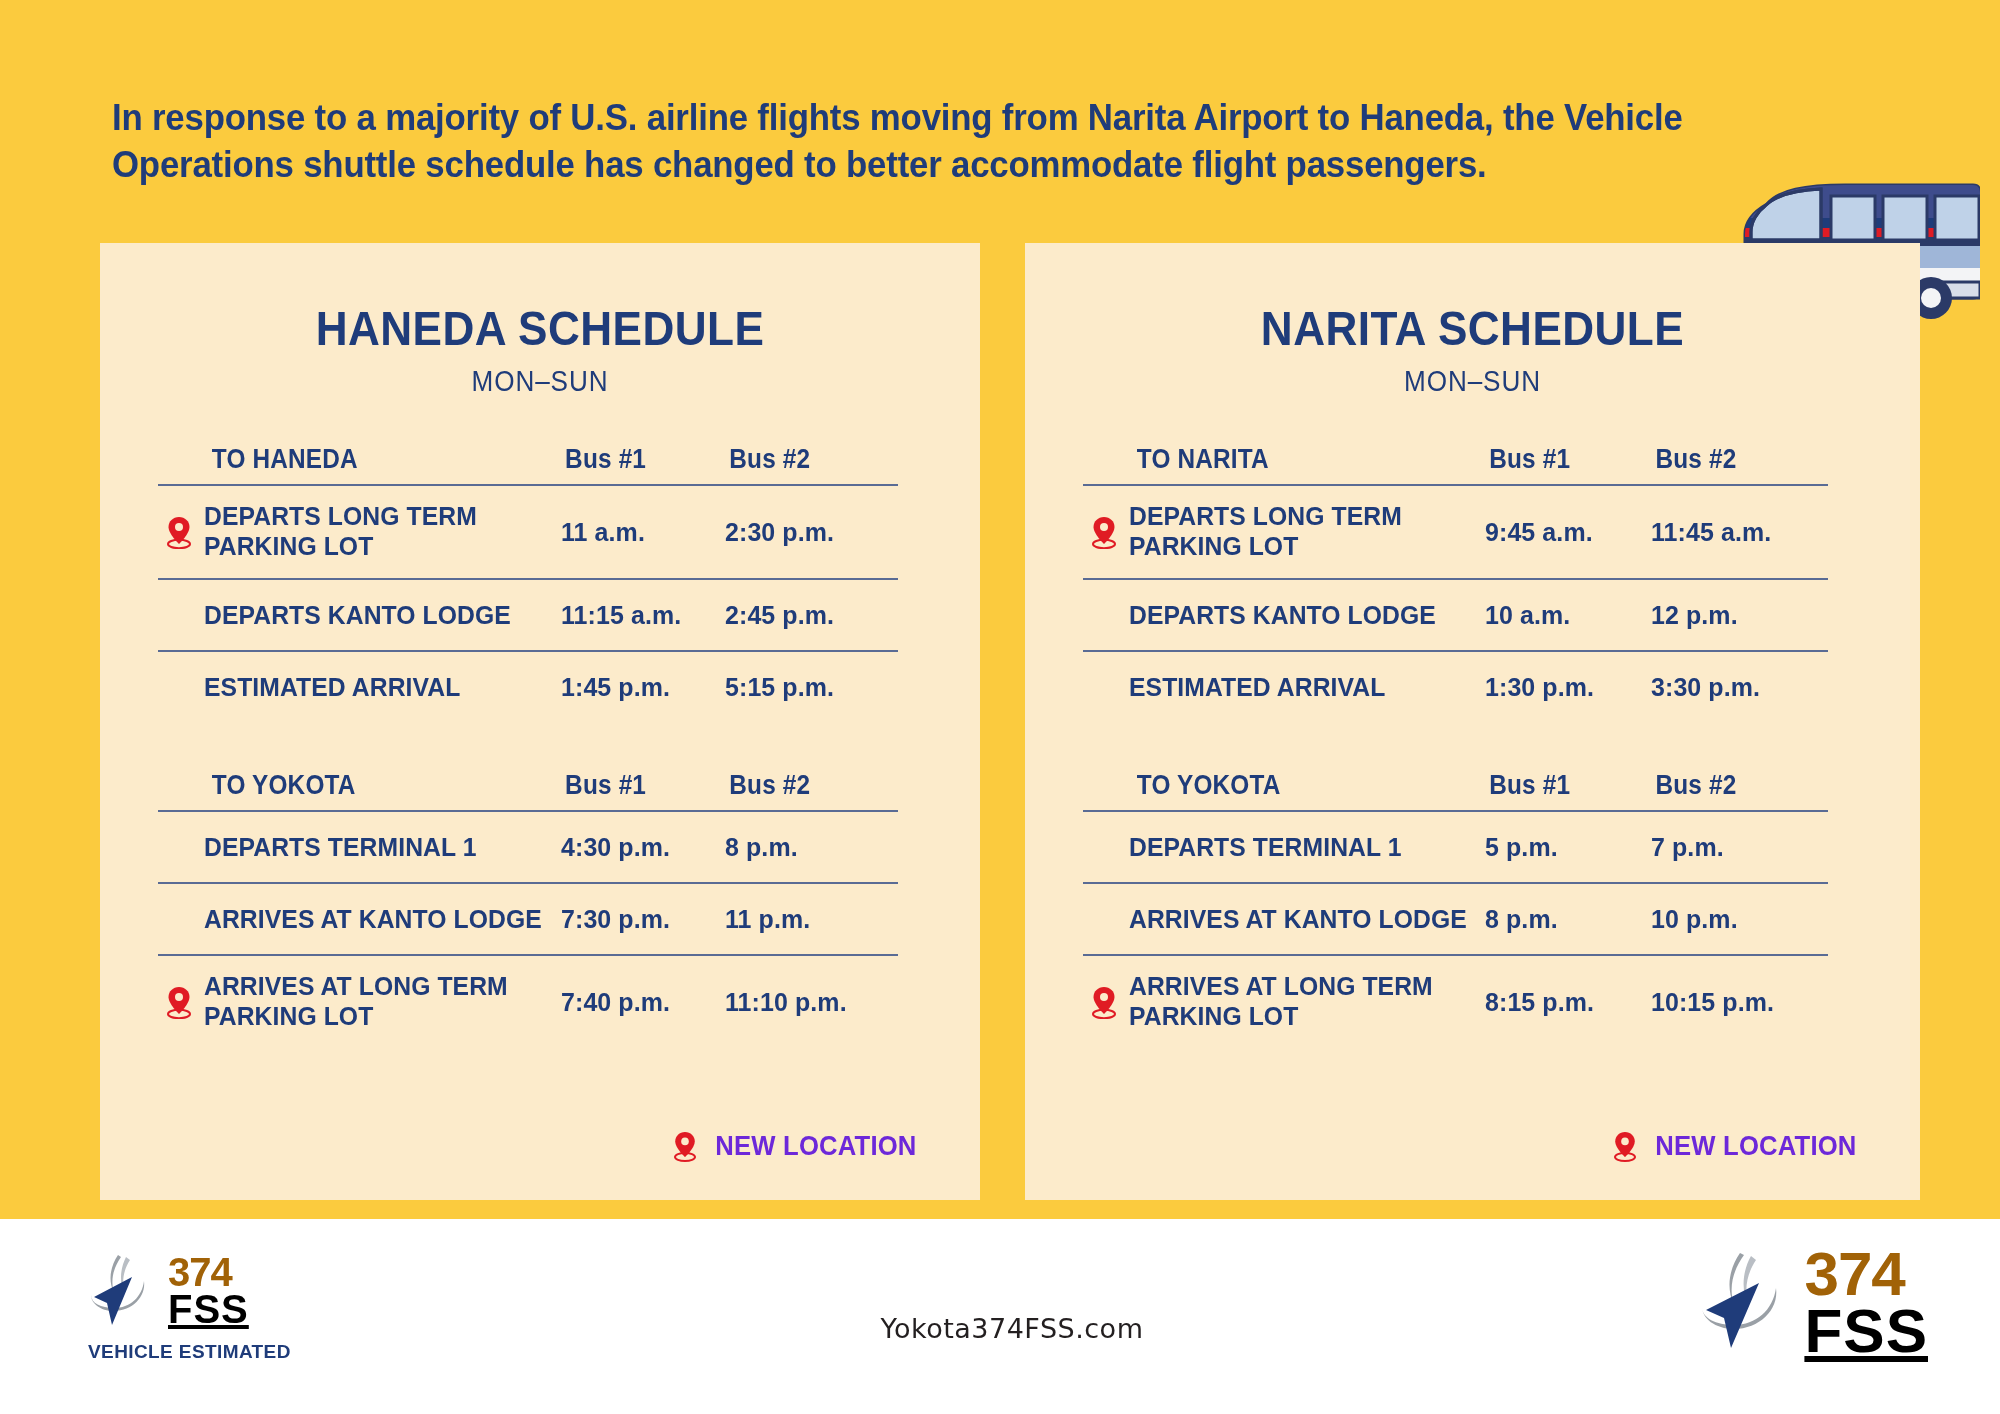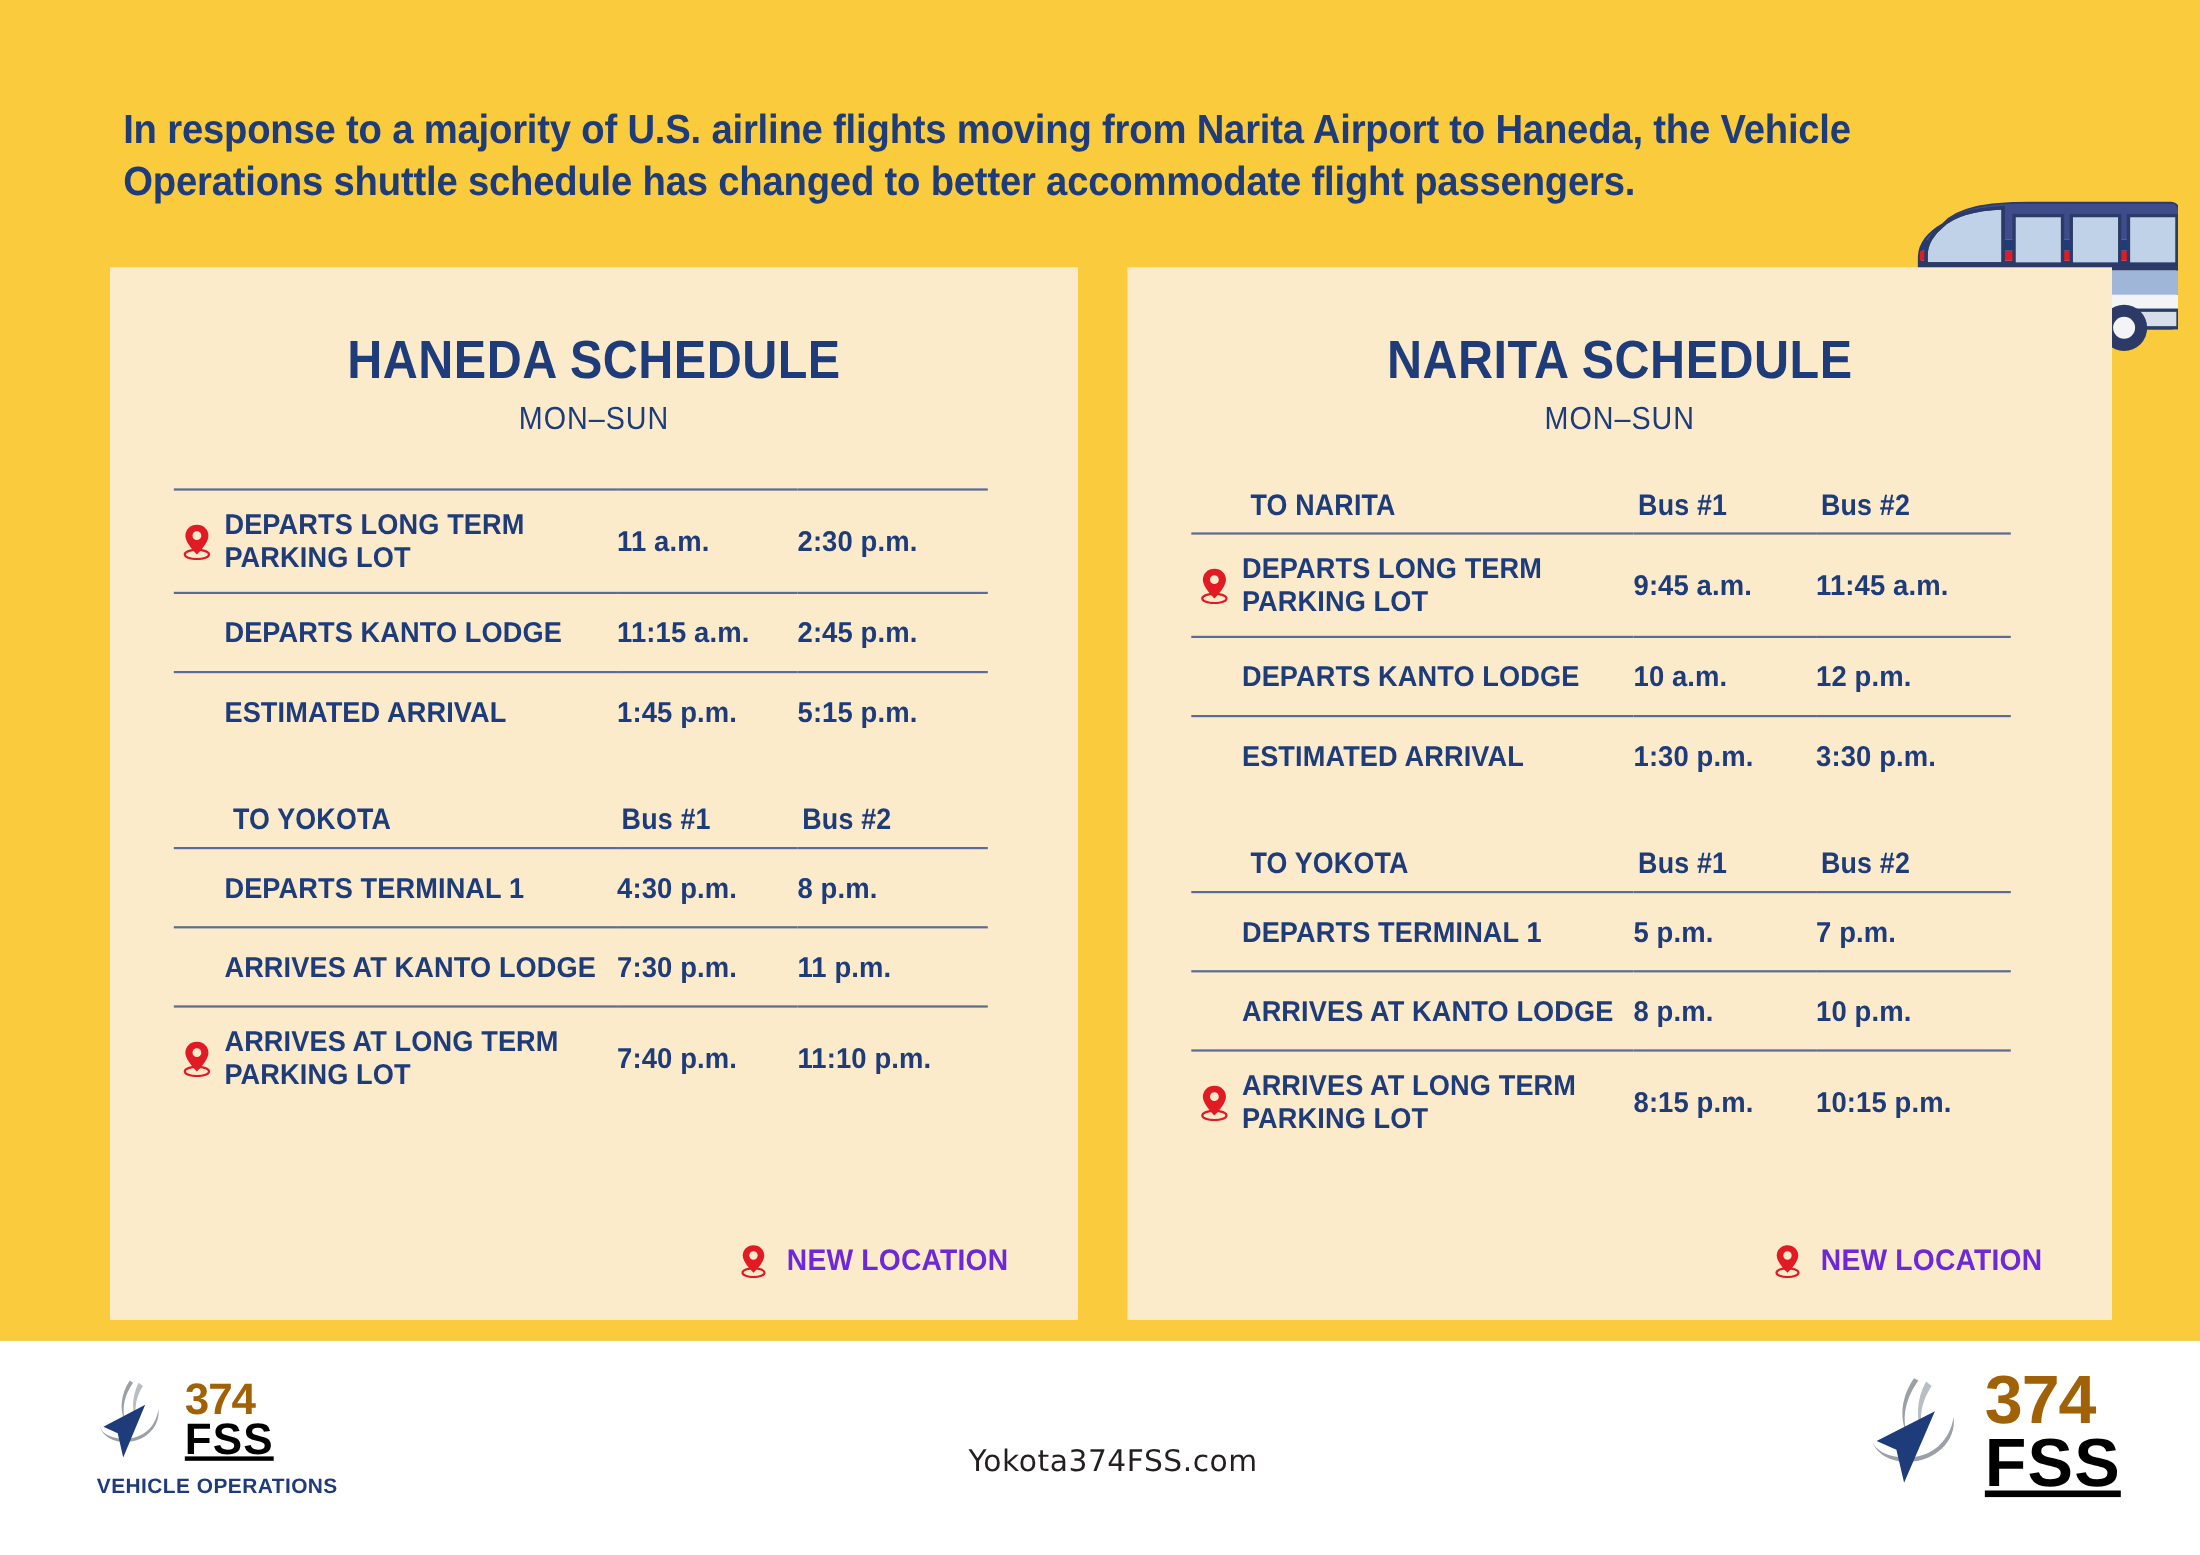--- a/index.html
+++ b/index.html
@@ -210,20 +210,25 @@
   </div>
 
   <div class="panels">
 
     <div class="panel panel-haneda">
       <div class="panel-title">HANEDA SCHEDULE</div>
       <div class="panel-sub">MON–SUN</div>
 
       <table class="sched">
         <tbody>
+          <tr class="hdr-row">
+            <td class="col-label" style="padding-left:46px;"><span>TO HANEDA</span></td>
+            <td class="col-b1"><span>Bus #1</span></td>
+            <td class="col-b2"><span>Bus #2</span></td>
+          </tr>
 
           <tr class="row tall">
             <td class="col-label">
               <span class="pin">
                 <svg viewBox="0 0 30 34" xmlns="http://www.w3.org/2000/svg">
                   <ellipse cx="15" cy="29" rx="11" ry="4.2" fill="none" stroke="#E01B24" stroke-width="2"></ellipse>
                   <path d="M15 2 C9 2 4.5 6.4 4.5 12 C4.5 19 15 29 15 29 C15 29 25.5 19 25.5 12 C25.5 6.4 21 2 15 2 Z" fill="#E01B24"></path>
                   <circle cx="15" cy="12" r="4" fill="#FCEBCB"></circle>
                 </svg>
               </span>
@@ -398,21 +403,21 @@
             <path d="M38 4 C32 16, 31 30, 37 42 C33 28, 36 16, 42 7 Z" fill="#B9BEC4"></path>
             <path d="M56 28 C58 44, 44 58, 26 58 C12 58, 3 50, 3 42 C3 50, 13 55, 26 55 C42 55, 54 44, 56 28 Z" fill="#9AA0A6"></path>
             <path d="M6 44 L44 24 L24 72 L19 50 Z" fill="#1F3C7A"></path>
           </svg>
         </span>
         <span class="words">
           <span class="num">374</span><br>
           <span class="fss">FSS</span>
         </span>
       </div>
-      <div class="vehops">VEHICLE OPERATIONS</div>
+      <div class="vehops">VEHICLE ESTIMATED</div>
     </div>
 
     <div class="site">Yokota374FSS.com</div>
 
     <div class="logo-right">
       <div class="logo">
         <span class="mark">
           <svg viewBox="0 0 92 104" xmlns="http://www.w3.org/2000/svg">
             <path d="M42 3 C31 19, 28 38, 36 55 C30 36, 36 19, 46 5 Z" fill="#9AA0A6"></path>
             <path d="M53 6 C44 22, 43 41, 51 58 C45 38, 50 22, 58 10 Z" fill="#B9BEC4"></path>

